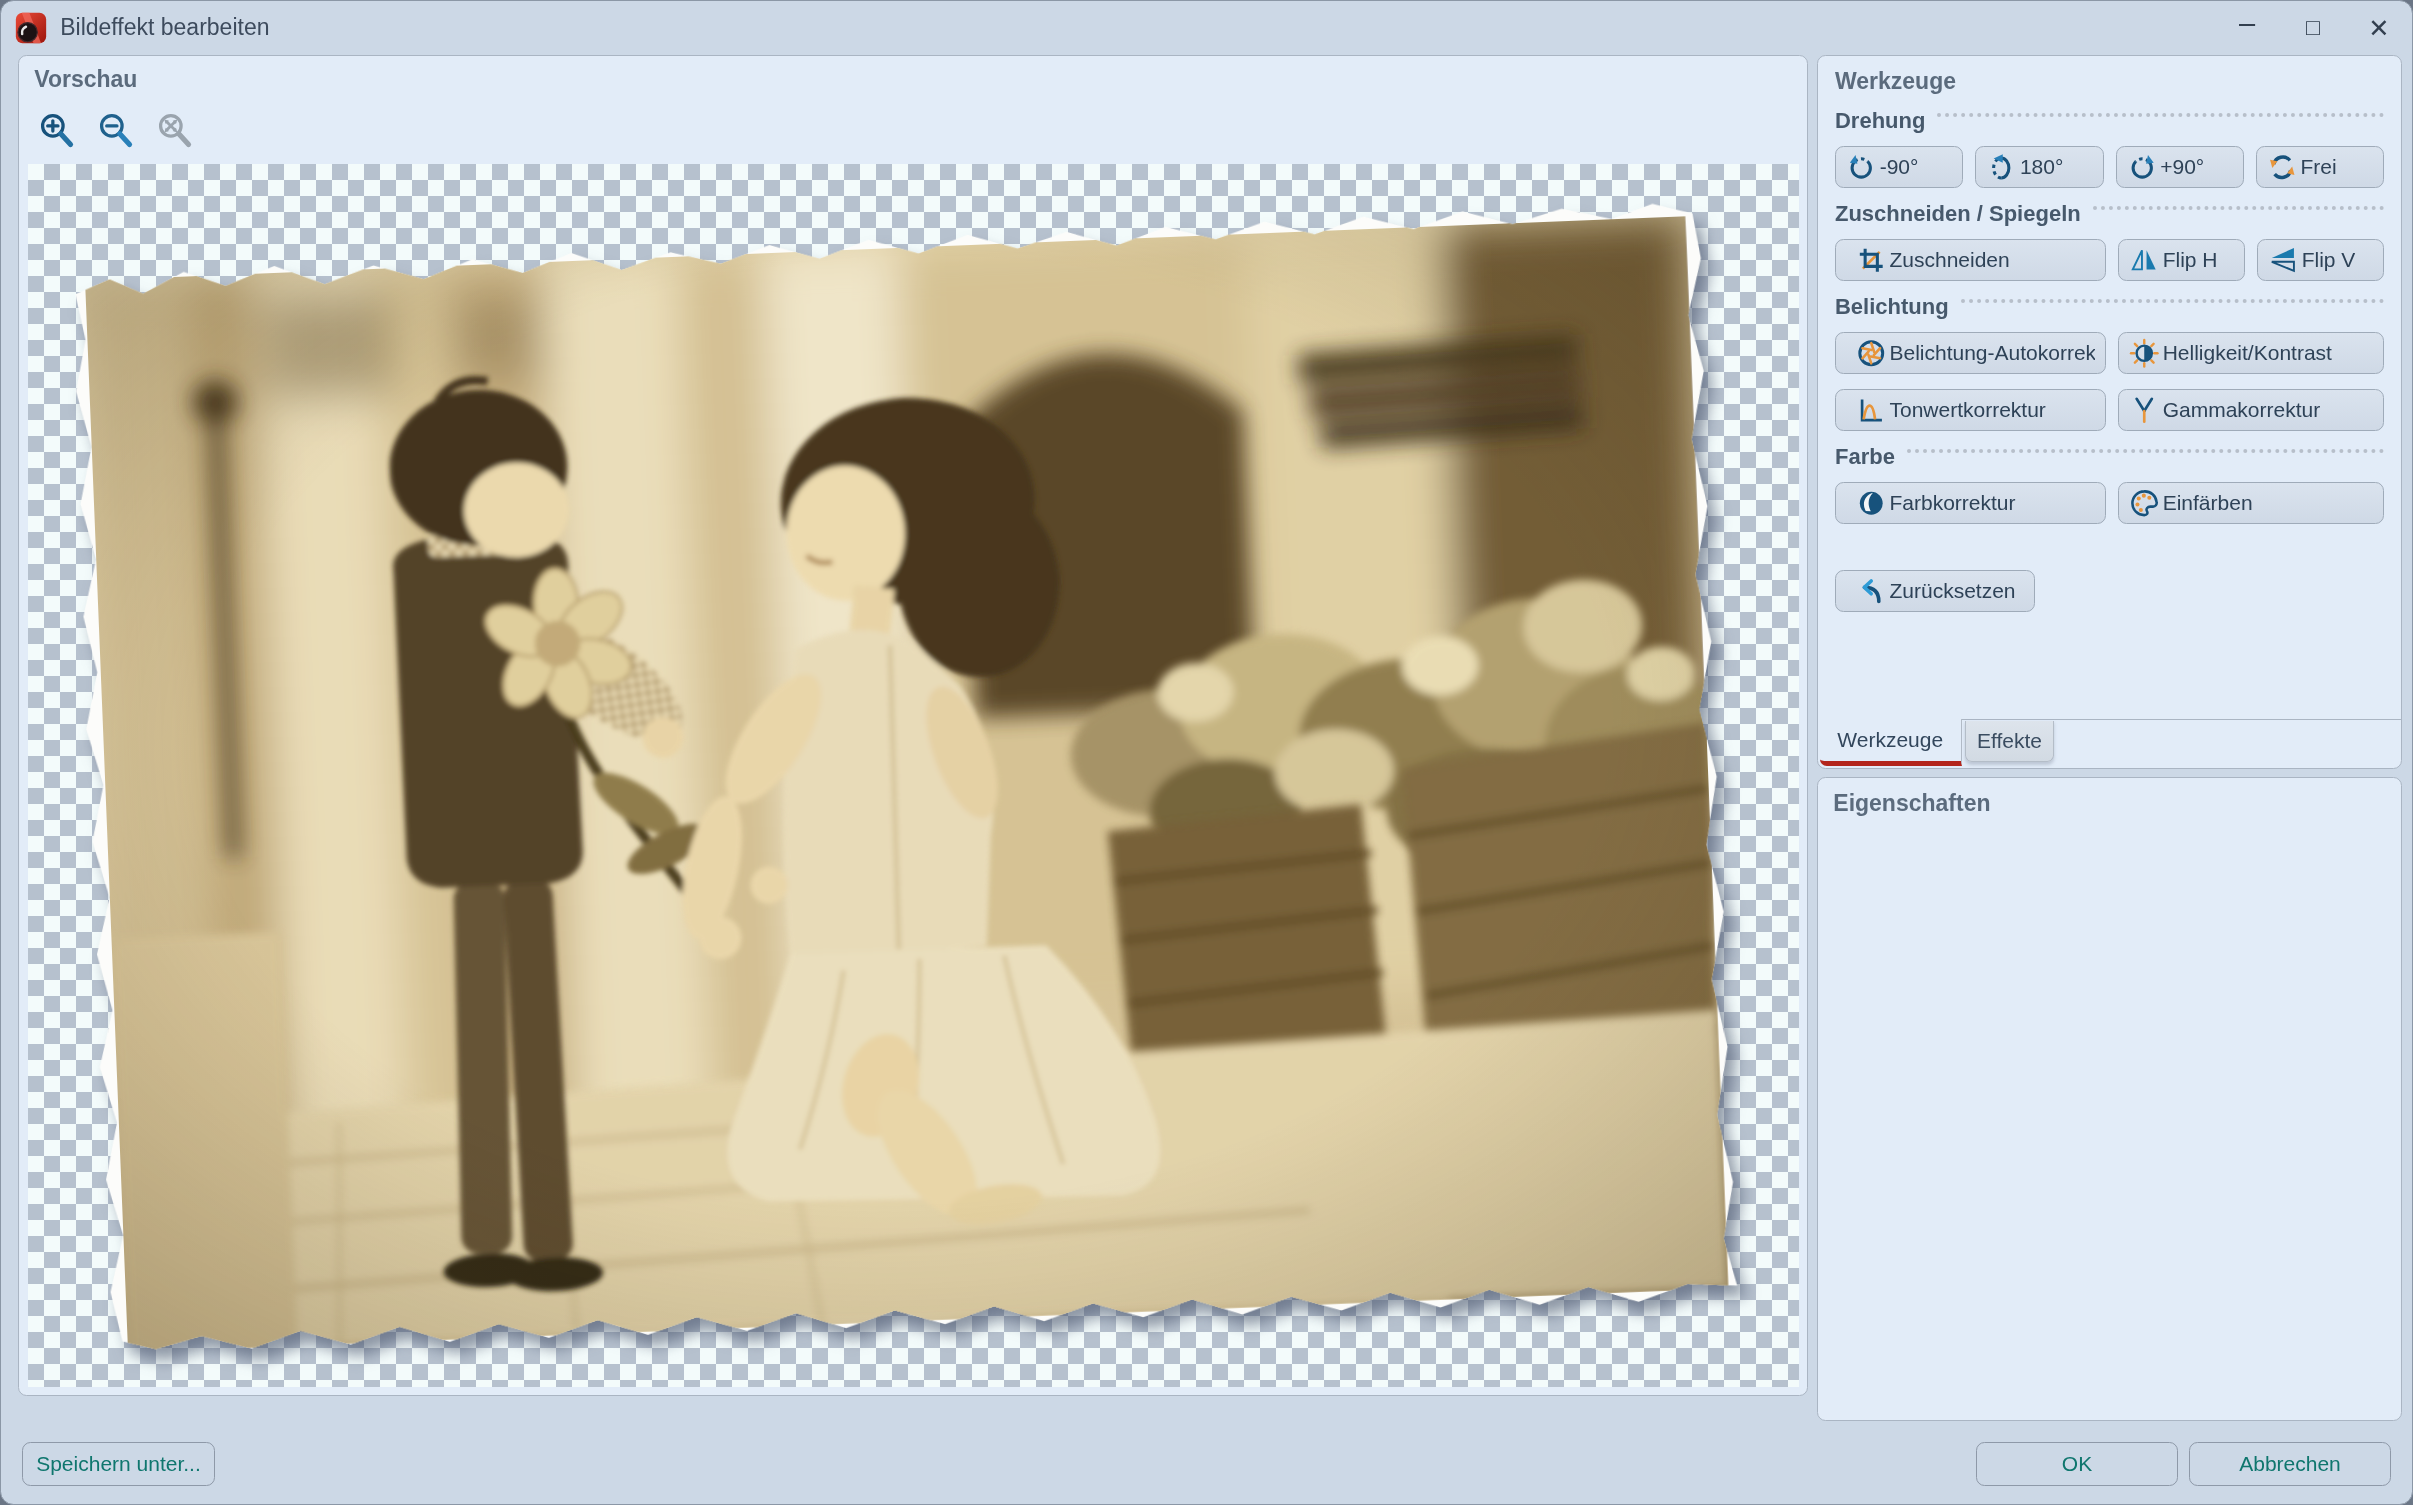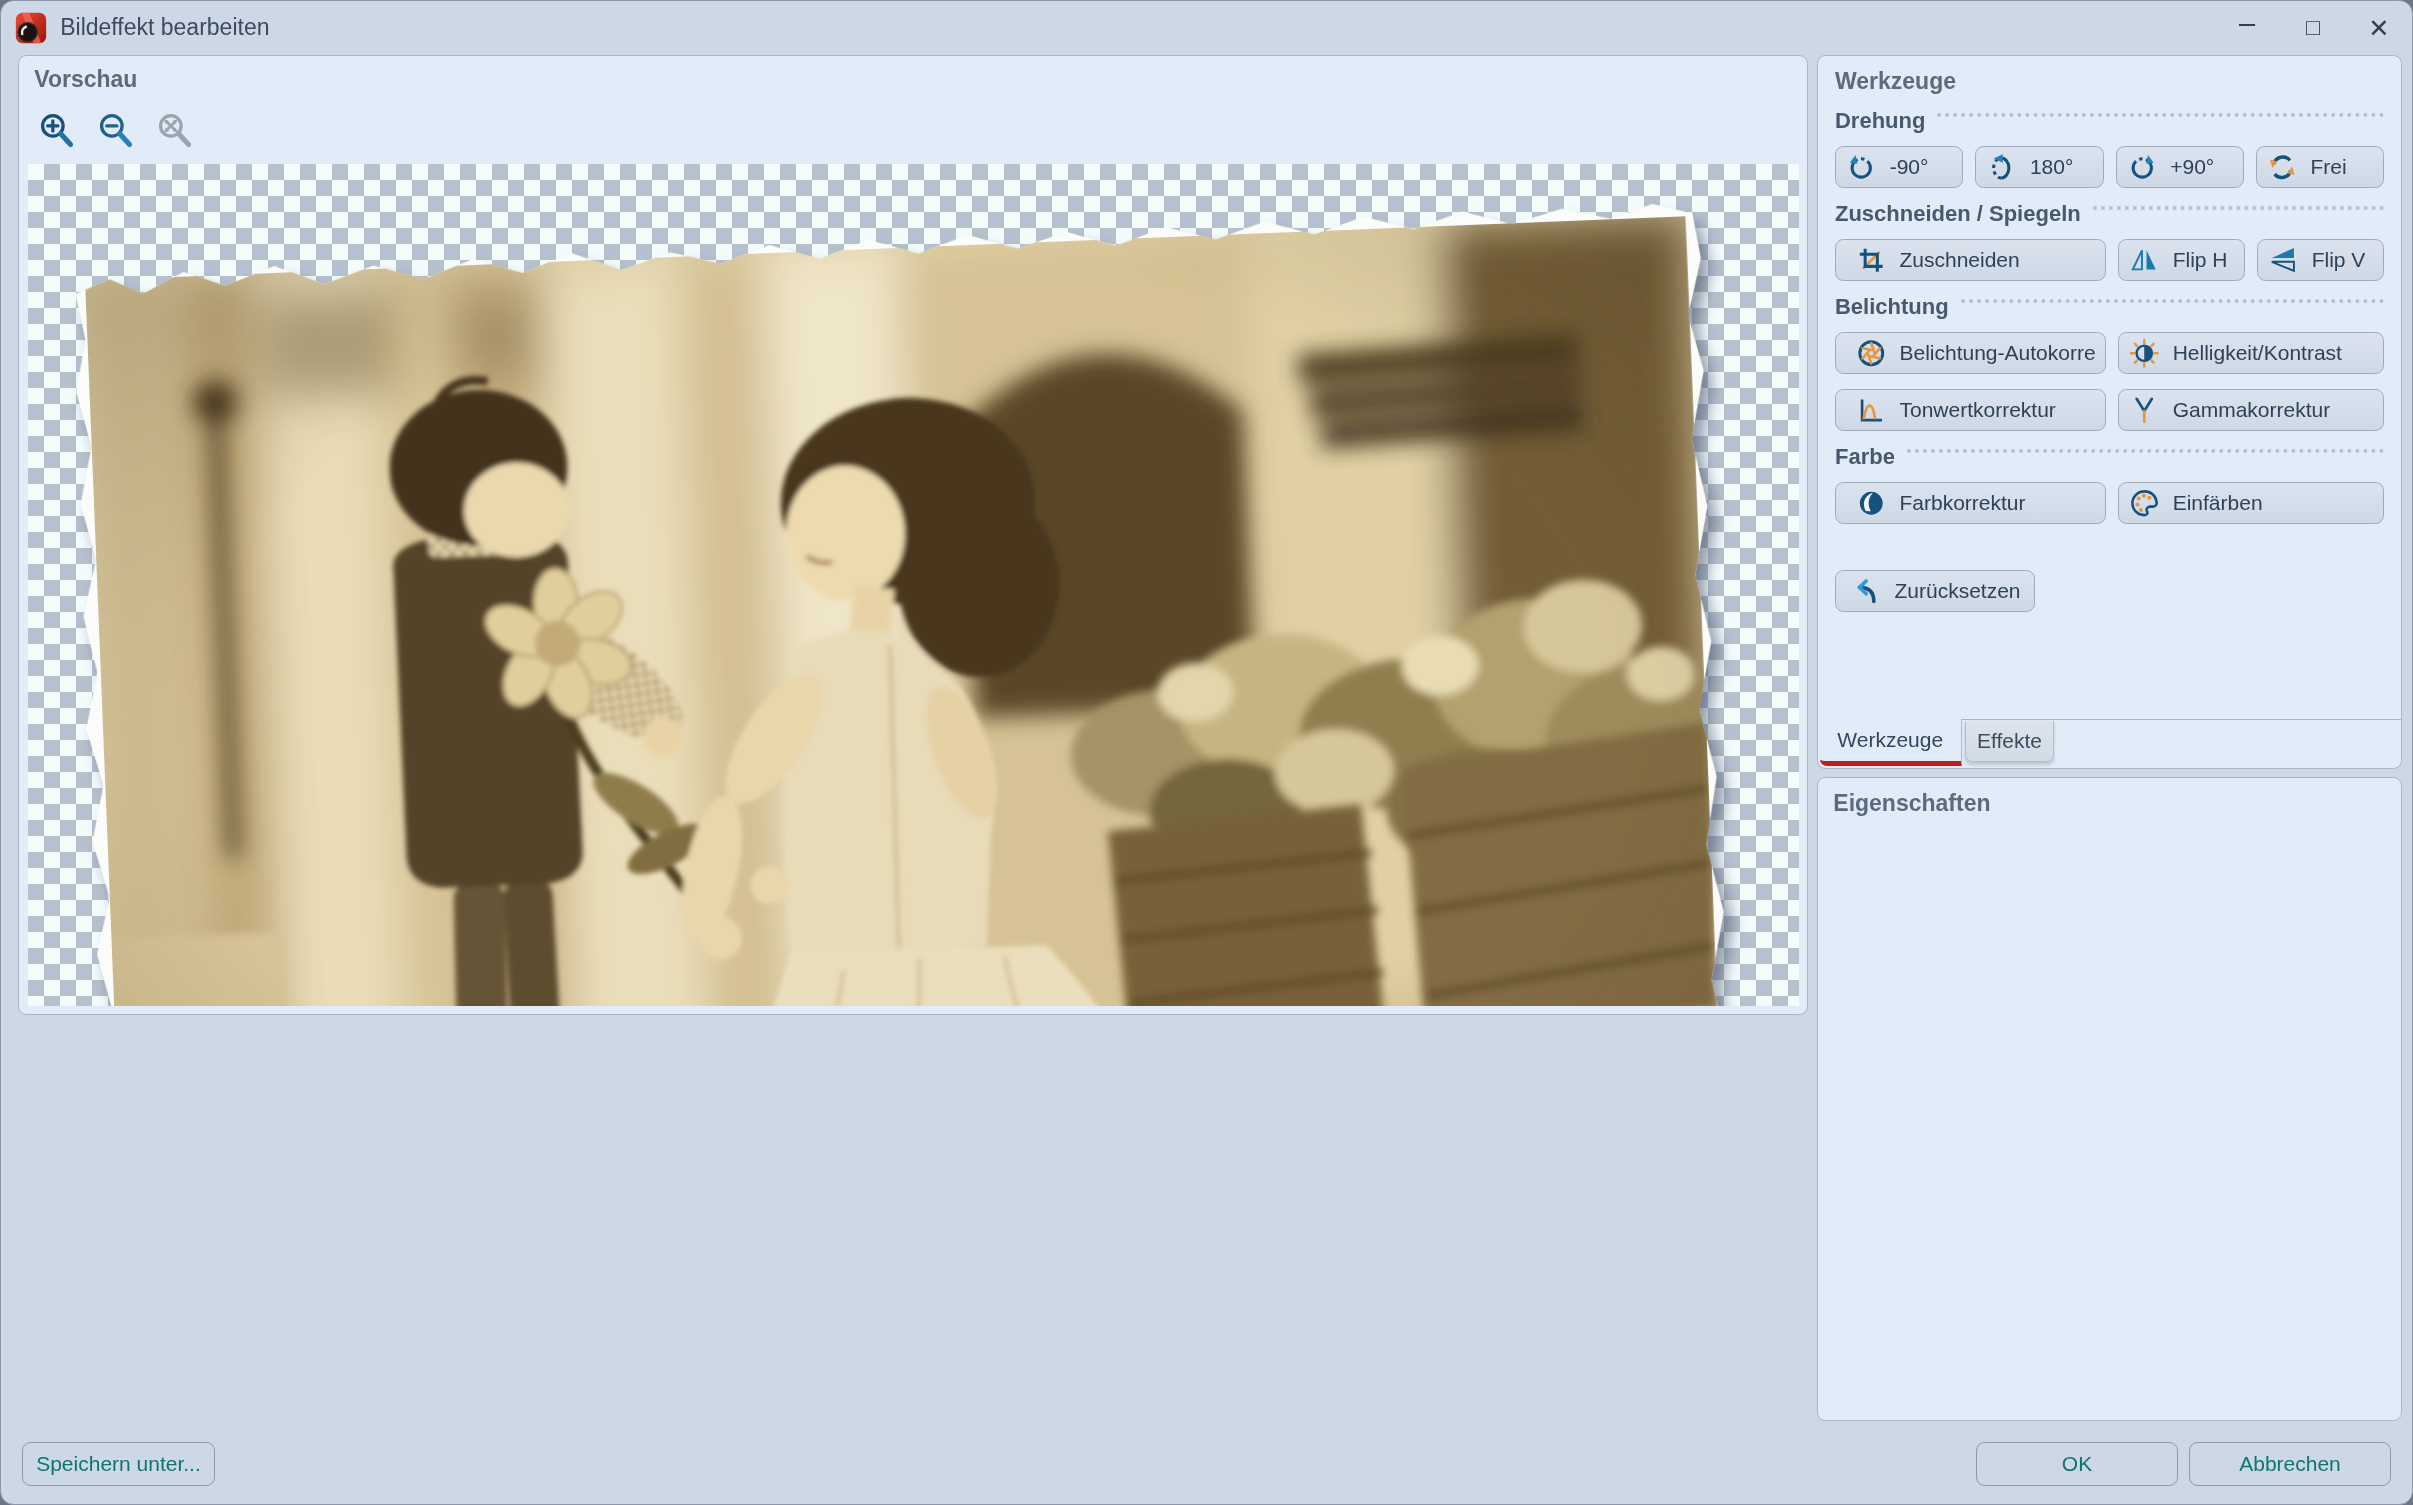--- a/index.html
+++ b/index.html
@@ -14,21 +14,21 @@
   .title-text { margin-left:13.6px; font-size:23px; color:#3d4b5d; }
   .win-controls { margin-left:auto; display:flex; align-items:center; height:100%; }
   .win-btn { width:66px; height:100%; display:flex; align-items:center; justify-content:center;
              color:#323f4f; cursor:default; }
   .win-btn.min { font-size:29px; padding-bottom:8.5px; }
   .win-btn.max { font-size:23px; }
   .win-btn.cls { font-size:25.4px; }
   
   .panel { position:absolute; background:#e2ecf8; border:1.7px solid #aab5c3; border-radius:8.5px; }
   .panel-title { font-size:23px; font-weight:bold; color:#5b6b7d; }
-  #preview-panel { left:17px; top:54px; width:1790px; height:960px; }
+  #preview-panel { left:17px; top:54px; width:1790px; height:1341px; }
   #tools-panel   { left:1816px; top:54px; width:585px; height:714px; }
   #props-panel   { left:1816px; top:776px; width:585px; height:644px; }
   #preview-panel .panel-title { position:absolute; left:15.3px; top:10.2px; }
   #props-panel  .panel-title { position:absolute; left:15.3px; top:12px; }
   
   .zoombar { position:absolute; left:17px; top:54px; display:flex; gap:17px; }
   .zbtn { width:42px; height:42px; display:flex; align-items:center; justify-content:center; }
   
   .checkerboard {
     position:absolute; left:8.5px; right:8.5px; top:108px; bottom:8.5px; overflow:hidden;
@@ -51,21 +51,21 @@
   
   .tools-inner { position:absolute; inset:1.7px; padding:10.2px 15.3px 0 15.3px; overflow:hidden; }
   .sec-label-row { display:flex; align-items:flex-start; gap:12px; margin-top:13px; }
   .sec-label { font-size:22px; font-weight:bold; color:#47596c; white-space:nowrap; }
   .sec-dots { flex:1; height:0; border-bottom:4.2px dotted #b7bfca; margin-top:5.1px; }
   .trow { display:flex; gap:12px; margin-top:12px; }
   .trow.tight { margin-top:15.3px; }
   .tbtn {
     height:42px; border-radius:8.5px; border:1.7px solid #9fabb9;
     background:linear-gradient(#dae3ee,#cfd9e6);
-    display:flex; align-items:center; gap:13px; padding:0 10.2px;
+    display:flex; align-items:center; gap:3px; padding:0 10.2px;
     font-size:21px; color:#2e4257; overflow:hidden; white-space:nowrap; cursor:default;
   }
   .tbtn .tlabel { overflow:hidden; }
   .tbtn.grow { flex:1; min-width:0; }
   .tbtn.w-lg { width:271px; flex:0 0 auto;padding-left:20px; }
   .ticon { flex:0 0 auto; display:flex; align-items:center; }
   .reset-row { display:flex; justify-content:flex-start; margin-top:46px; }
   .reset-row .tbtn { width:200px; justify-content:center; }
   
   .tabstrip { position:absolute; left:0; right:0; bottom:0; height:49px; }

